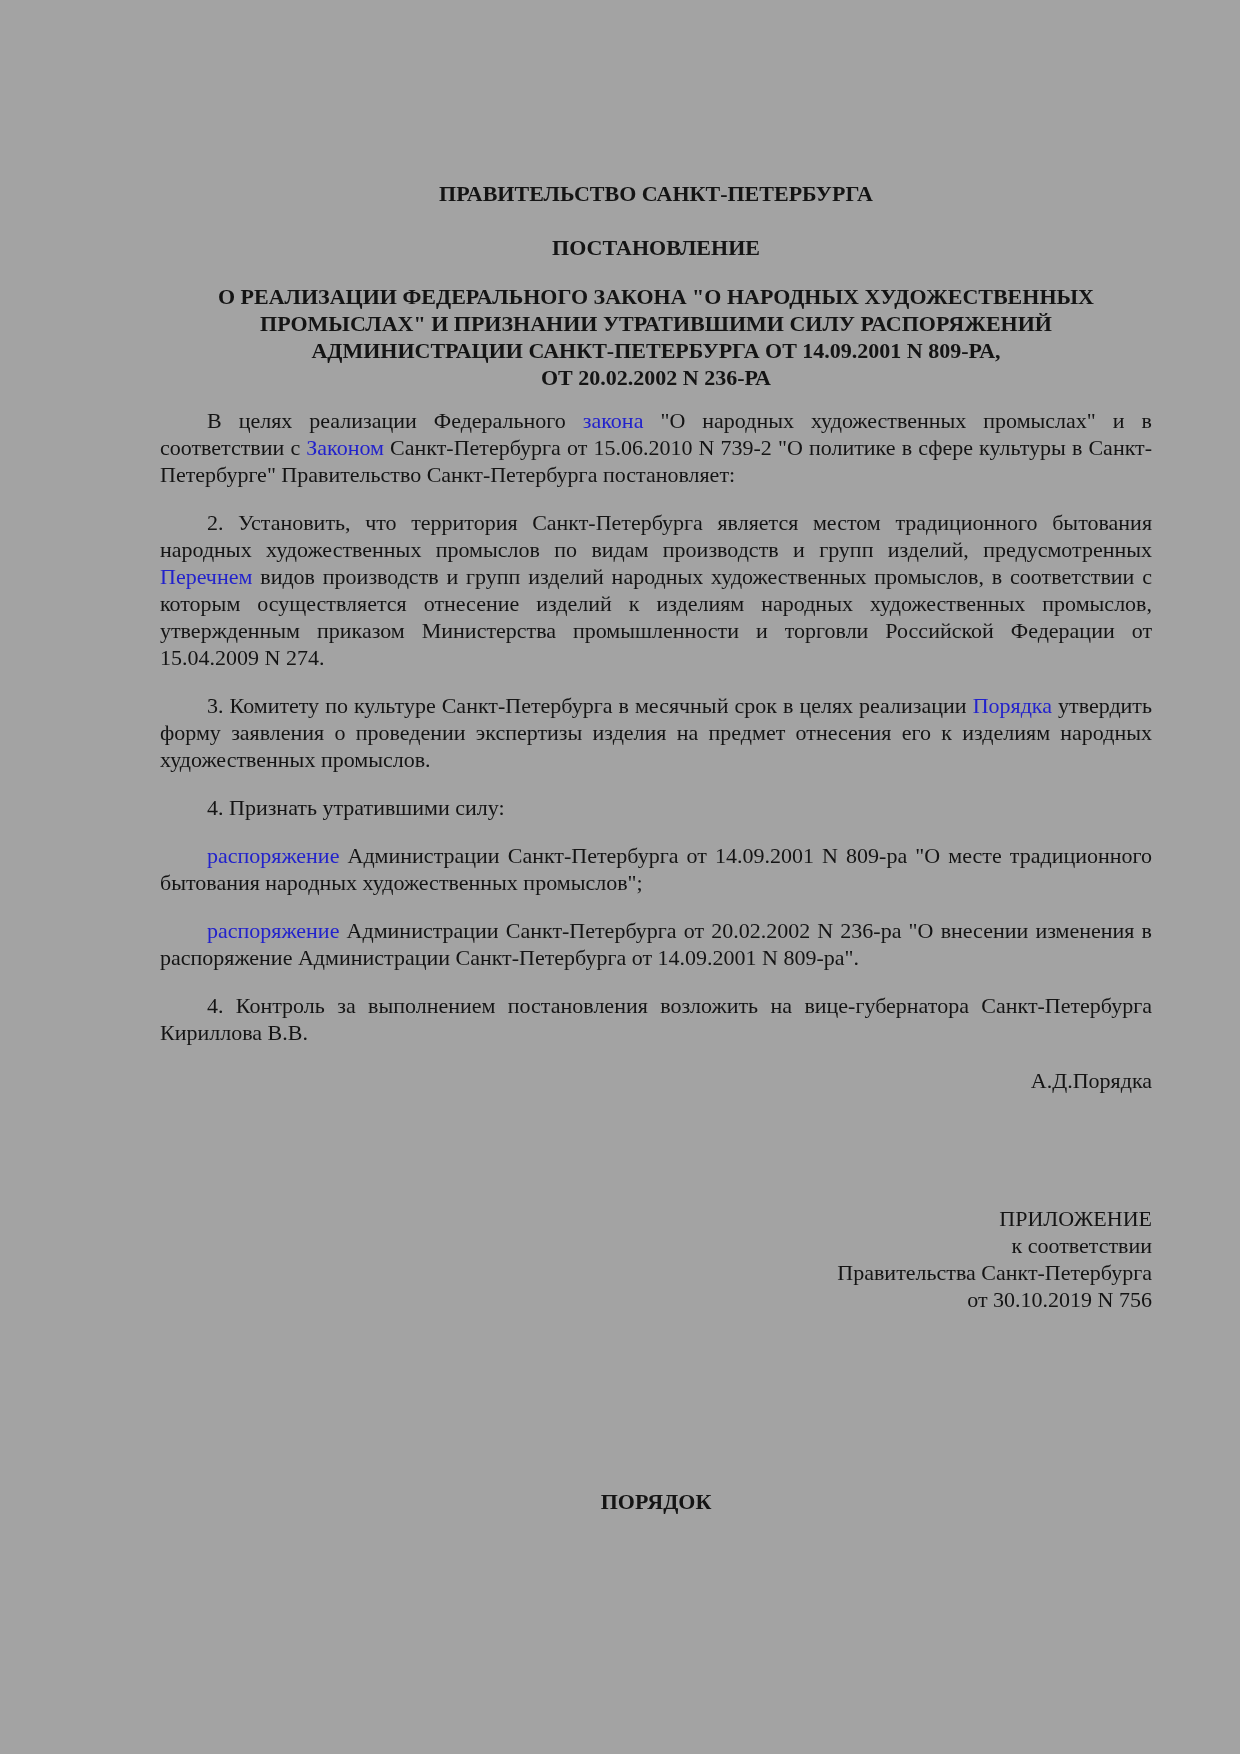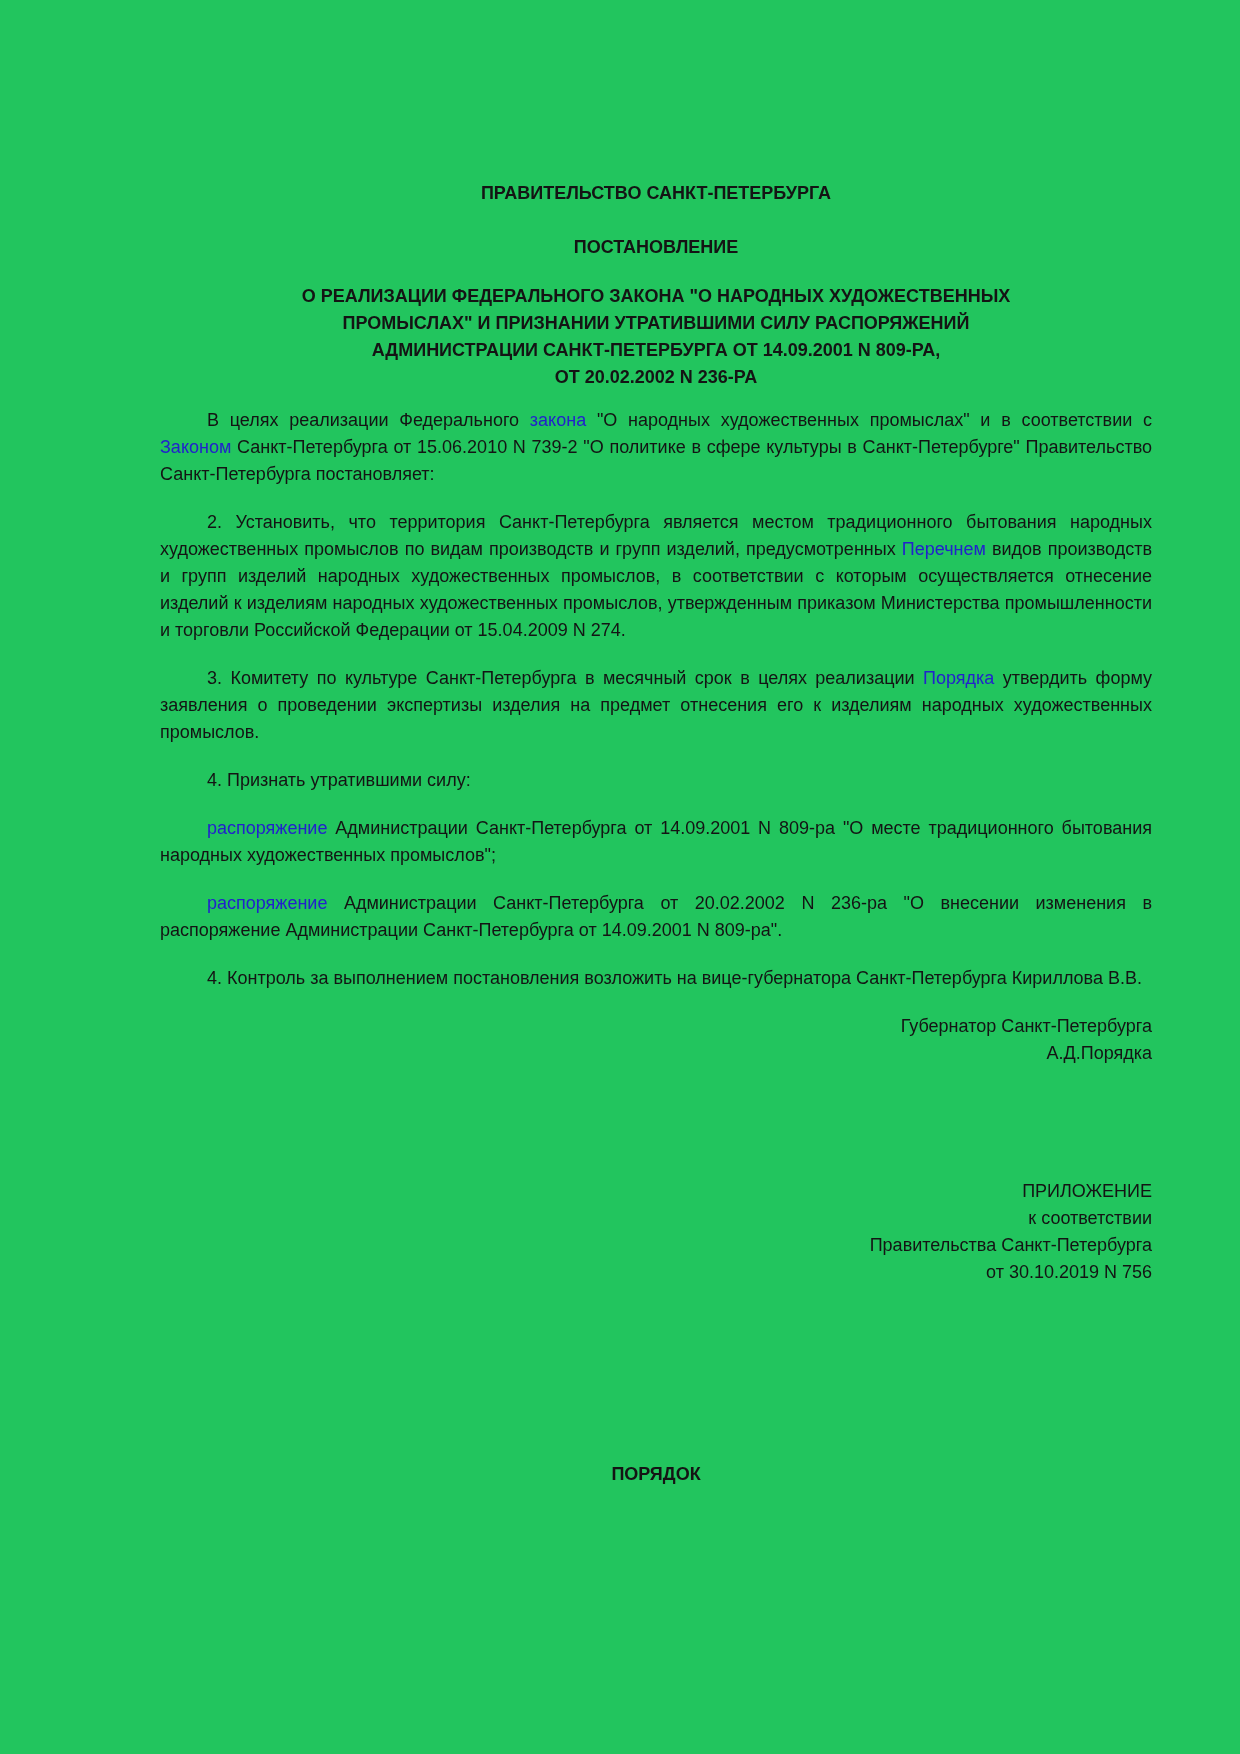--- a/index.html
+++ b/index.html
@@ -6,23 +6,23 @@
     margin: 0;
     padding: 0;
     background: #ffffff;
   }
   .page {
     position: relative;
     width: 1240px;
     height: 1754px;
     box-sizing: border-box;
     padding: 180px 88px 0 160px;
-    background: #22c55e;
-    font-family: Liberation Sans, sans-serif;
-    font-size: 18px;
+    background: #a3a3a3;
+    font-family: Liberation Serif, serif;
+    font-size: 22px;
     line-height: 27px;
     color: #141414;
     overflow: hidden;
   }
   .center-bold {
     text-align: center;
     font-weight: bold;
   }
   .org-title {
     margin-bottom: 27px;
@@ -76,21 +76,20 @@
       <p class="para"><span>В целях реализации Федерального </span><a class="doc-link" href="#">закона</a><span> "О народных художественных промыслах" и в соответствии с </span><a class="doc-link" href="#">Законом</a><span> Санкт-Петербурга от 15.06.2010 N 739-2 "О политике в сфере культуры в Санкт-Петербурге" Правительство Санкт-Петербурга постановляет:</span></p>
       <p class="para"><span>2. Установить, что территория Санкт-Петербурга является местом традиционного бытования народных художественных промыслов по видам производств и групп изделий, предусмотренных </span><a class="doc-link" href="#">Перечнем</a><span> видов производств и групп изделий народных художественных промыслов, в соответствии с которым осуществляется отнесение изделий к изделиям народных художественных промыслов, утвержденным приказом Министерства промышленности и торговли Российской Федерации от 15.04.2009 N 274.</span></p>
       <p class="para"><span>3. Комитету по культуре Санкт-Петербурга в месячный срок в целях реализации </span><a class="doc-link" href="#">Порядка</a><span> утвердить форму заявления о проведении экспертизы изделия на предмет отнесения его к изделиям народных художественных промыслов.</span></p>
       <p class="para"><span>4. Признать утратившими силу:</span></p>
       <p class="para"><a class="doc-link" href="#">распоряжение</a><span> Администрации Санкт-Петербурга от 14.09.2001 N 809-ра "О месте традиционного бытования народных художественных промыслов";</span></p>
       <p class="para"><a class="doc-link" href="#">распоряжение</a><span> Администрации Санкт-Петербурга от 20.02.2002 N 236-ра "О внесении изменения в распоряжение Администрации Санкт-Петербурга от 14.09.2001 N 809-ра".</span></p>
       <p class="para"><span>4. Контроль за выполнением постановления возложить на вице-губернатора Санкт-Петербурга Кириллова В.В.</span></p>
     </div>
 
   <div class="signature-block">
-    <div>Губернатор Санкт-Петербурга</div>
     <div>А.Д.Порядка</div>
   </div>
 
   <div class="appendix-block">
       <div>ПРИЛОЖЕНИЕ</div>
       <div>к соответствии</div>
       <div>Правительства Санкт-Петербурга</div>
       <div>от 30.10.2019 N 756</div>
     </div>
 

